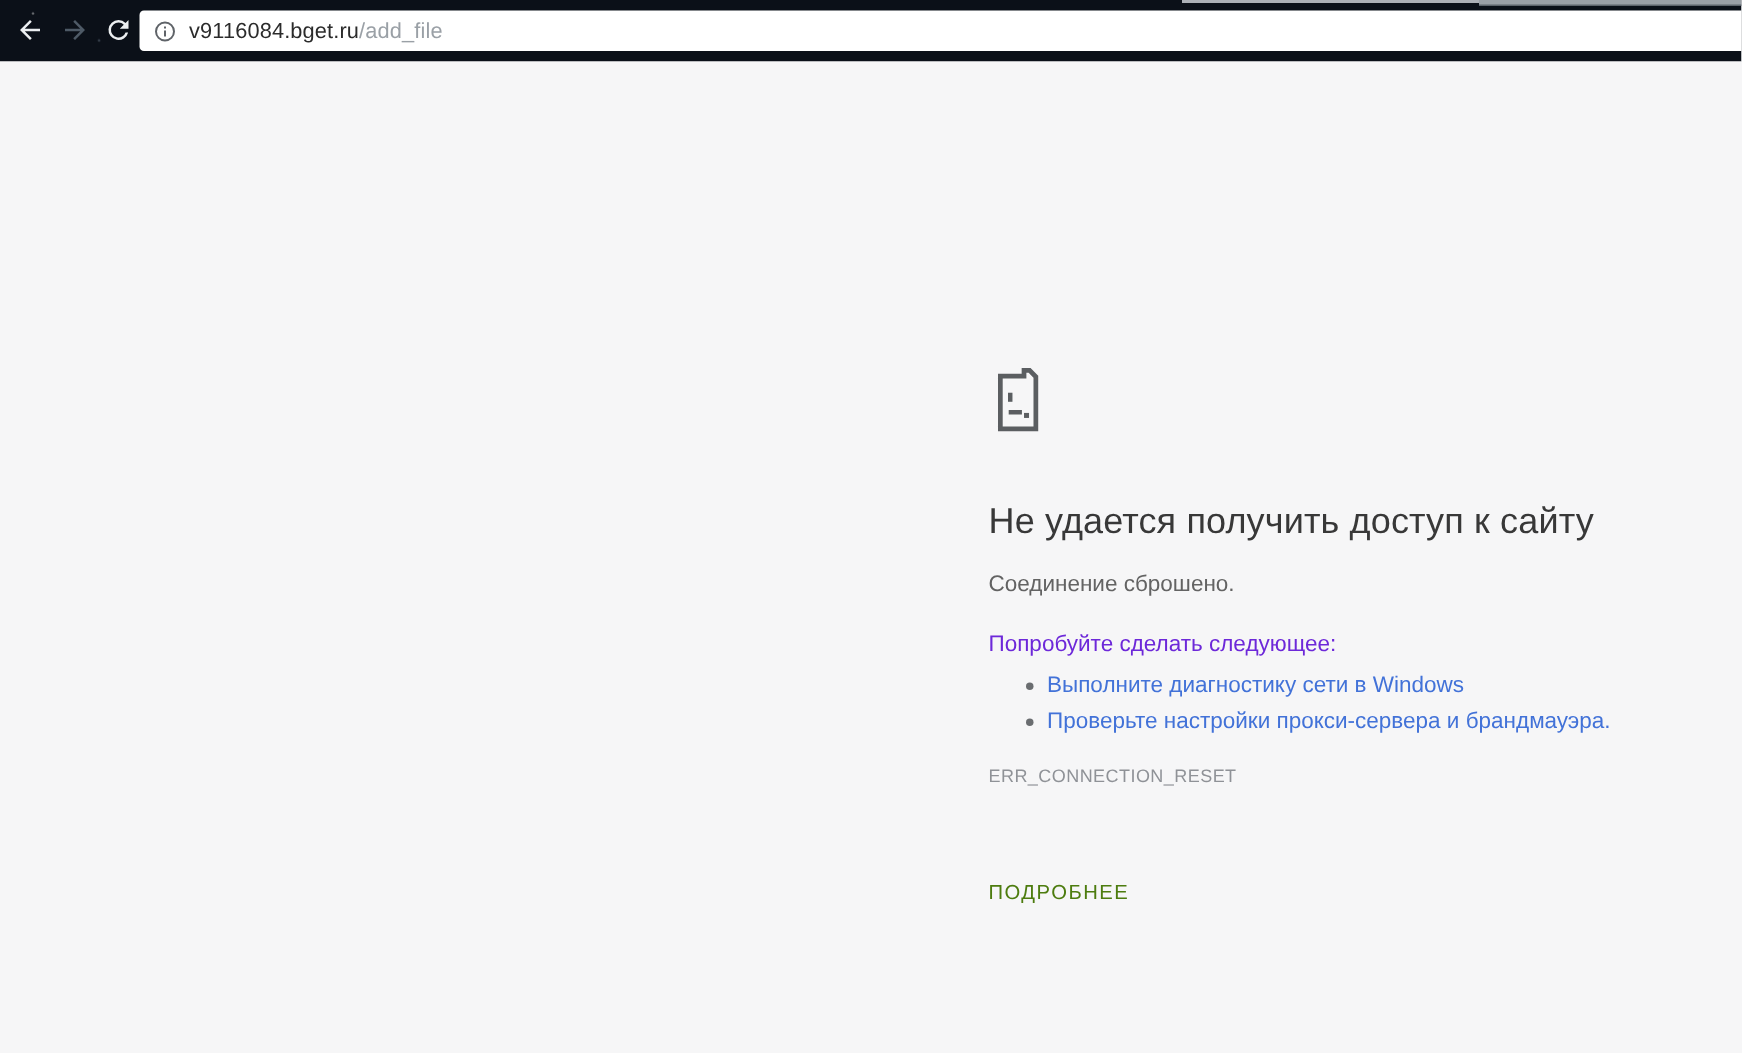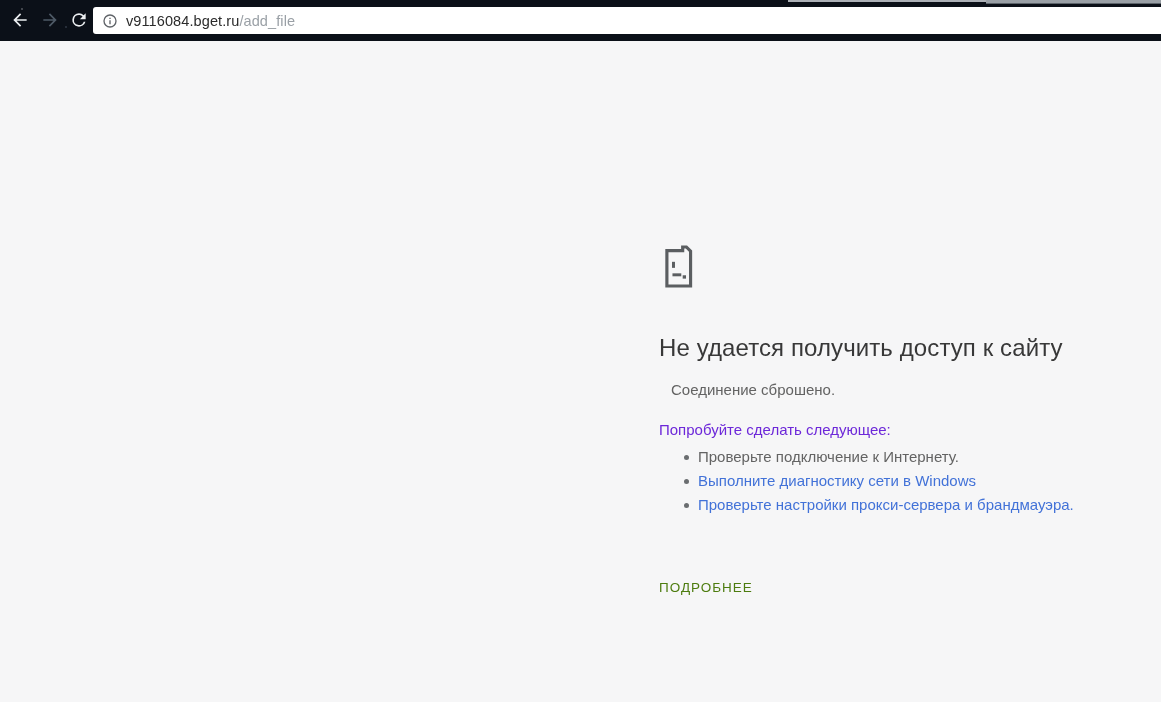--- a/index.html
+++ b/index.html
@@ -65,21 +65,21 @@
   .err-content {
     position: absolute; left: 659px; top: 202px; width: 440px;
     color: #646464;
   }
   .sad-page { width: 39px; height: 46px; display: block; }
 
   .err-title {
     margin: 43px 0 0; font-size: 24px; line-height: 32px;
     font-weight: 400; color: #383838; letter-spacing: .1px;
   }
-  .err-sub  { margin: 16px 12px 0; font-size: 15px; line-height: 20px; color: #636363; }
+  .err-sub  { margin: 16px 0 0; font-size: 15px; line-height: 20px; color: #636363; }
   .sugg-hdr { margin: 20px 0 0; font-size: 15px; line-height: 20px; color: #6d28d9; }
 
   .suggestions { margin: 5px 0 0; padding: 0 0 0 39px; list-style: none; }
   .suggestions li {
     position: relative; font-size: 15px; line-height: 24px; color: #636363;
   }
   .suggestions li::before {
     content: ""; position: absolute; left: -14px; top: 10px;
     width: 5px; height: 5px; border-radius: 50%; background: #6a6d70;
   }
@@ -144,29 +144,27 @@
       </svg>
 
       <h1 class="err-title">Не удается получить доступ к сайту</h1>
 
       <p class="err-sub">Соединение сброшено.</p>
 
       <p class="sugg-hdr">Попробуйте сделать следующее:</p>
 
       <ul class="suggestions">
         <li>
-          <span>Проверьте подключение к Интернету.</span>
-        </li>
-        <li>
           <a class="link">Выполните диагностику сети в Windows</a>
         </li>
         <li>
           <a class="link">Проверьте настройки прокси-сервера и брандмауэра.</a>
         </li>
       </ul>
 
+      <div class="err-code">ERR_CONNECTION_RESET</div>
 
       <button class="details-btn">ПОДРОБНЕЕ</button>
 
     </div>
   </main>
 
 </div>
 
 </body></html>

